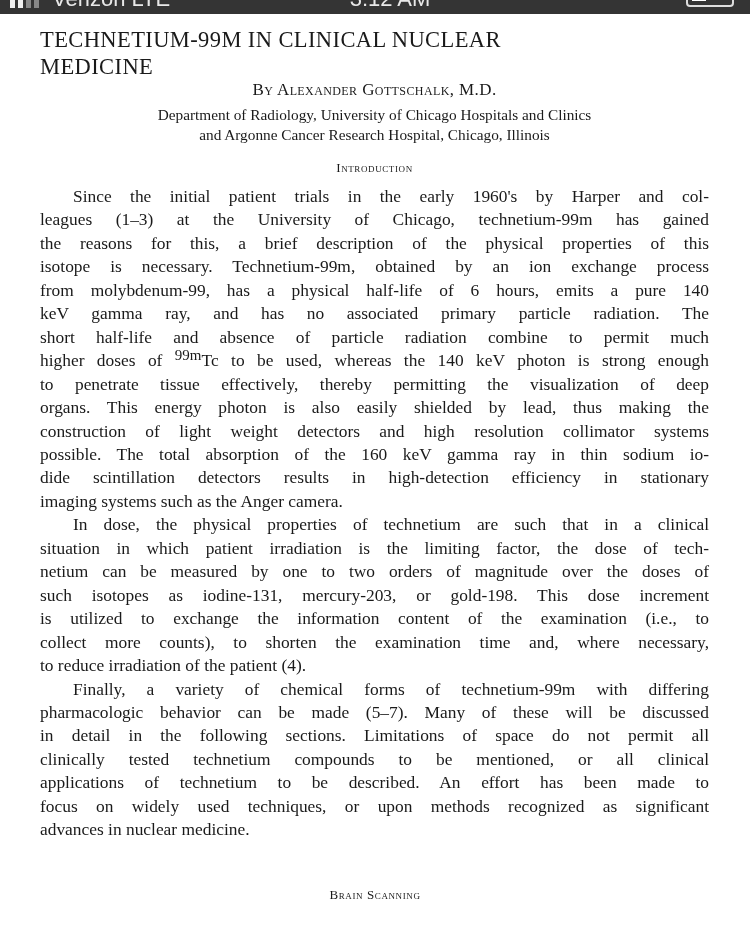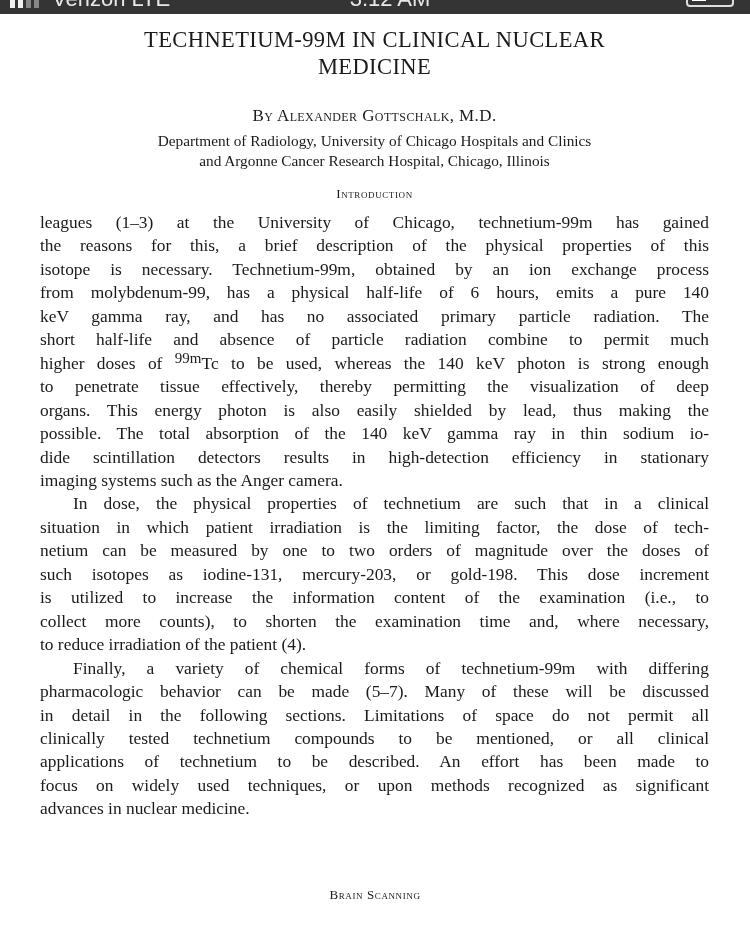--- a/index.html
+++ b/index.html
@@ -7,22 +7,22 @@
   .status-bar { position: absolute; left: 0; top: 0; width: 750px; height: 14px; background: #343434; overflow: hidden; }
   .status-inner { position: absolute; left: 0; top: -9px; width: 750px; height: 23px; font-family: "Liberation Sans", sans-serif; font-size: 22px; color: #e8e8e8; }
   .signal { position: absolute; left: 10px; top: 9px; display: flex; gap: 3px; }
   .signal span { display: block; width: 5px; height: 8px; background: #f0f0f0; }
   .signal span.dim { background: #888; }
   .carrier { position: absolute; left: 52px; top: -5px; }
   .clock { position: absolute; left: 0; right: 0; top: -5px; text-align: center; padding-left: 30px; }
   .battery { position: absolute; left: 686px; top: -6px; width: 44px; height: 18px; border: 2px solid #ddd; border-radius: 4px; }
   .battery-fill { position: absolute; left: 4px; top: 4px; width: 14px; height: 10px; background: #fff; }
   .page { position: absolute; left: 40px; top: 26px; width: 669px; font-family: "Liberation Serif", serif; }
-  .title { text-align: center; font-size: 22.5px; line-height: 27px; letter-spacing: 0.4px; margin: 0; font-weight: normal; }
-  .byline { text-align: center; font-size: 17px; margin-top: 26px; line-height: 20px; font-variant: small-caps; letter-spacing: 0.4px; }
+  .title { text-align: left; font-size: 22.5px; line-height: 27px; letter-spacing: 0.4px; margin: 0; font-weight: normal; }
+  .byline { text-align: center; font-size: 17px; margin-top: 0; line-height: 20px; font-variant: small-caps; letter-spacing: 0.4px; }
   .affil { text-align: center; font-size: 15.3px; line-height: 20px; margin-top: 5px; }
   .section-head { text-align: center; font-variant: small-caps; font-size: 13px; letter-spacing: 0.6px; margin-top: 14px; line-height: 18px; }
   .para { font-size: 17.4px; line-height: 23.45px; text-align: justify; margin: 0; }
   .para .line { display: block; text-align: justify; text-align-last: justify; white-space: nowrap; }
   .para .line.last { text-align-last: left; }
   .para .line.indent { padding-left: 33px; }
   .p1 { margin-top: 8px; }
   .brain { position: absolute; left: 0; right: 0; top: 886px; }
   sup { font-size: 15px; vertical-align: 6px; line-height: 0; }
 </style>
@@ -51,40 +51,42 @@
     <span>MEDICINE</span>
   </h1>
   <div class="byline">By Alexander Gottschalk, M.D.</div>
   <div class="affil">
     <span>Department of Radiology, University of Chicago Hospitals and Clinics</span><br>
     <span>and Argonne Cancer Research Hospital, Chicago, Illinois</span>
   </div>
   <div class="section-head">Introduction</div>
 
   <p class="para p1">
+    <span class="line indent">Since the initial patient trials in the early 1960's by Harper and col-</span>
     <span class="line">leagues (1–3) at the University of Chicago, technetium-99m has gained</span>
     <span class="line">the reasons for this, a brief description of the physical properties of this</span>
     <span class="line">isotope is necessary. Technetium-99m, obtained by an ion exchange process</span>
     <span class="line">from molybdenum-99, has a physical half-life of 6 hours, emits a pure 140</span>
     <span class="line">keV gamma ray, and has no associated primary particle radiation. The</span>
     <span class="line">short half-life and absence of particle radiation combine to permit much</span>
     <span class="line"><span>higher doses of </span><sup>99m</sup><span>Tc to be used, whereas the 140 keV photon is strong enough</span></span>
     <span class="line">to penetrate tissue effectively, thereby permitting the visualization of deep</span>
     <span class="line">organs. This energy photon is also easily shielded by lead, thus making the</span>
-    <span class="line">possible. The total absorption of the 140 keV gamma ray in thin sodium io-</span>
+    <span class="line">construction of light weight detectors and high resolution collimator systems</span>
+    <span class="line">possible. The total absorption of the 160 keV gamma ray in thin sodium io-</span>
     <span class="line">dide scintillation detectors results in high-detection efficiency in stationary</span>
     <span class="line last">imaging systems such as the Anger camera.</span>
   </p>
 
   <p class="para">
     <span class="line indent">In dose, the physical properties of technetium are such that in a clinical</span>
     <span class="line">situation in which patient irradiation is the limiting factor, the dose of tech-</span>
     <span class="line">netium can be measured by one to two orders of magnitude over the doses of</span>
     <span class="line">such isotopes as iodine-131,  mercury-203, or gold-198. This dose increment</span>
-    <span class="line">is utilized to increase the information content of the examination (i.e., to</span>
+    <span class="line">is utilized to exchange the information content of the examination (i.e., to</span>
     <span class="line">collect more counts), to shorten the examination time and, where necessary,</span>
     <span class="line last">to reduce irradiation of the patient (4).</span>
   </p>
 
   <p class="para">
     <span class="line indent">Finally, a variety of chemical forms of technetium-99m with differing</span>
     <span class="line">pharmacologic behavior can be made (5–7). Many of these will be discussed</span>
     <span class="line">in detail in the following sections. Limitations of space do not permit all</span>
     <span class="line">clinically tested technetium compounds to be mentioned, or all clinical</span>
     <span class="line">applications of technetium to be described. An effort has been made to</span>

